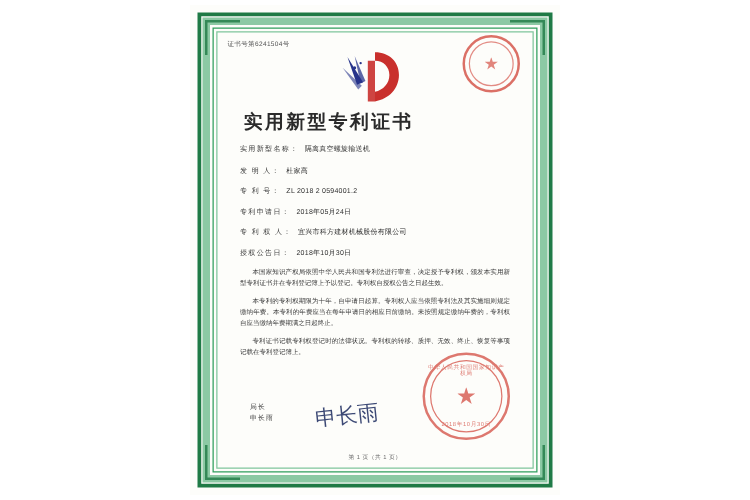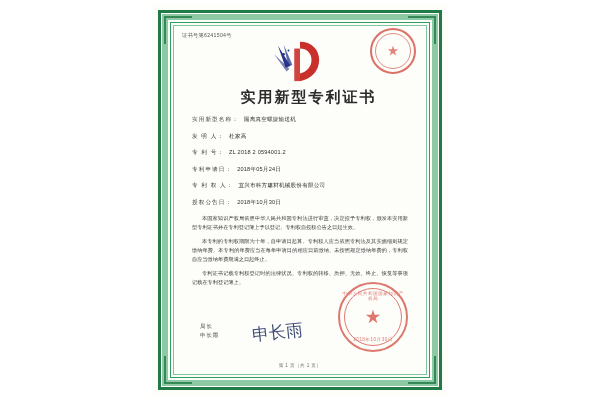--- a/index.html
+++ b/index.html
@@ -147,21 +147,21 @@
     height: 46px;
     margin-left: -29px;
   }
   .emblem svg { display: block; width: 100%; height: 100%; }
 
   .cert-title {
     position: absolute;
     left: 17px;
     right: 0;
     top: 58px;
-    text-align: center;
+    text-align: left;
     font-family: "DejaVu Sans", sans-serif;
     font-size: 15px;
     font-weight: bold;
     letter-spacing: 2px;
     color: #2b2b2b;
   }
 
   .fields {
     position: absolute;
     left: 14px;

